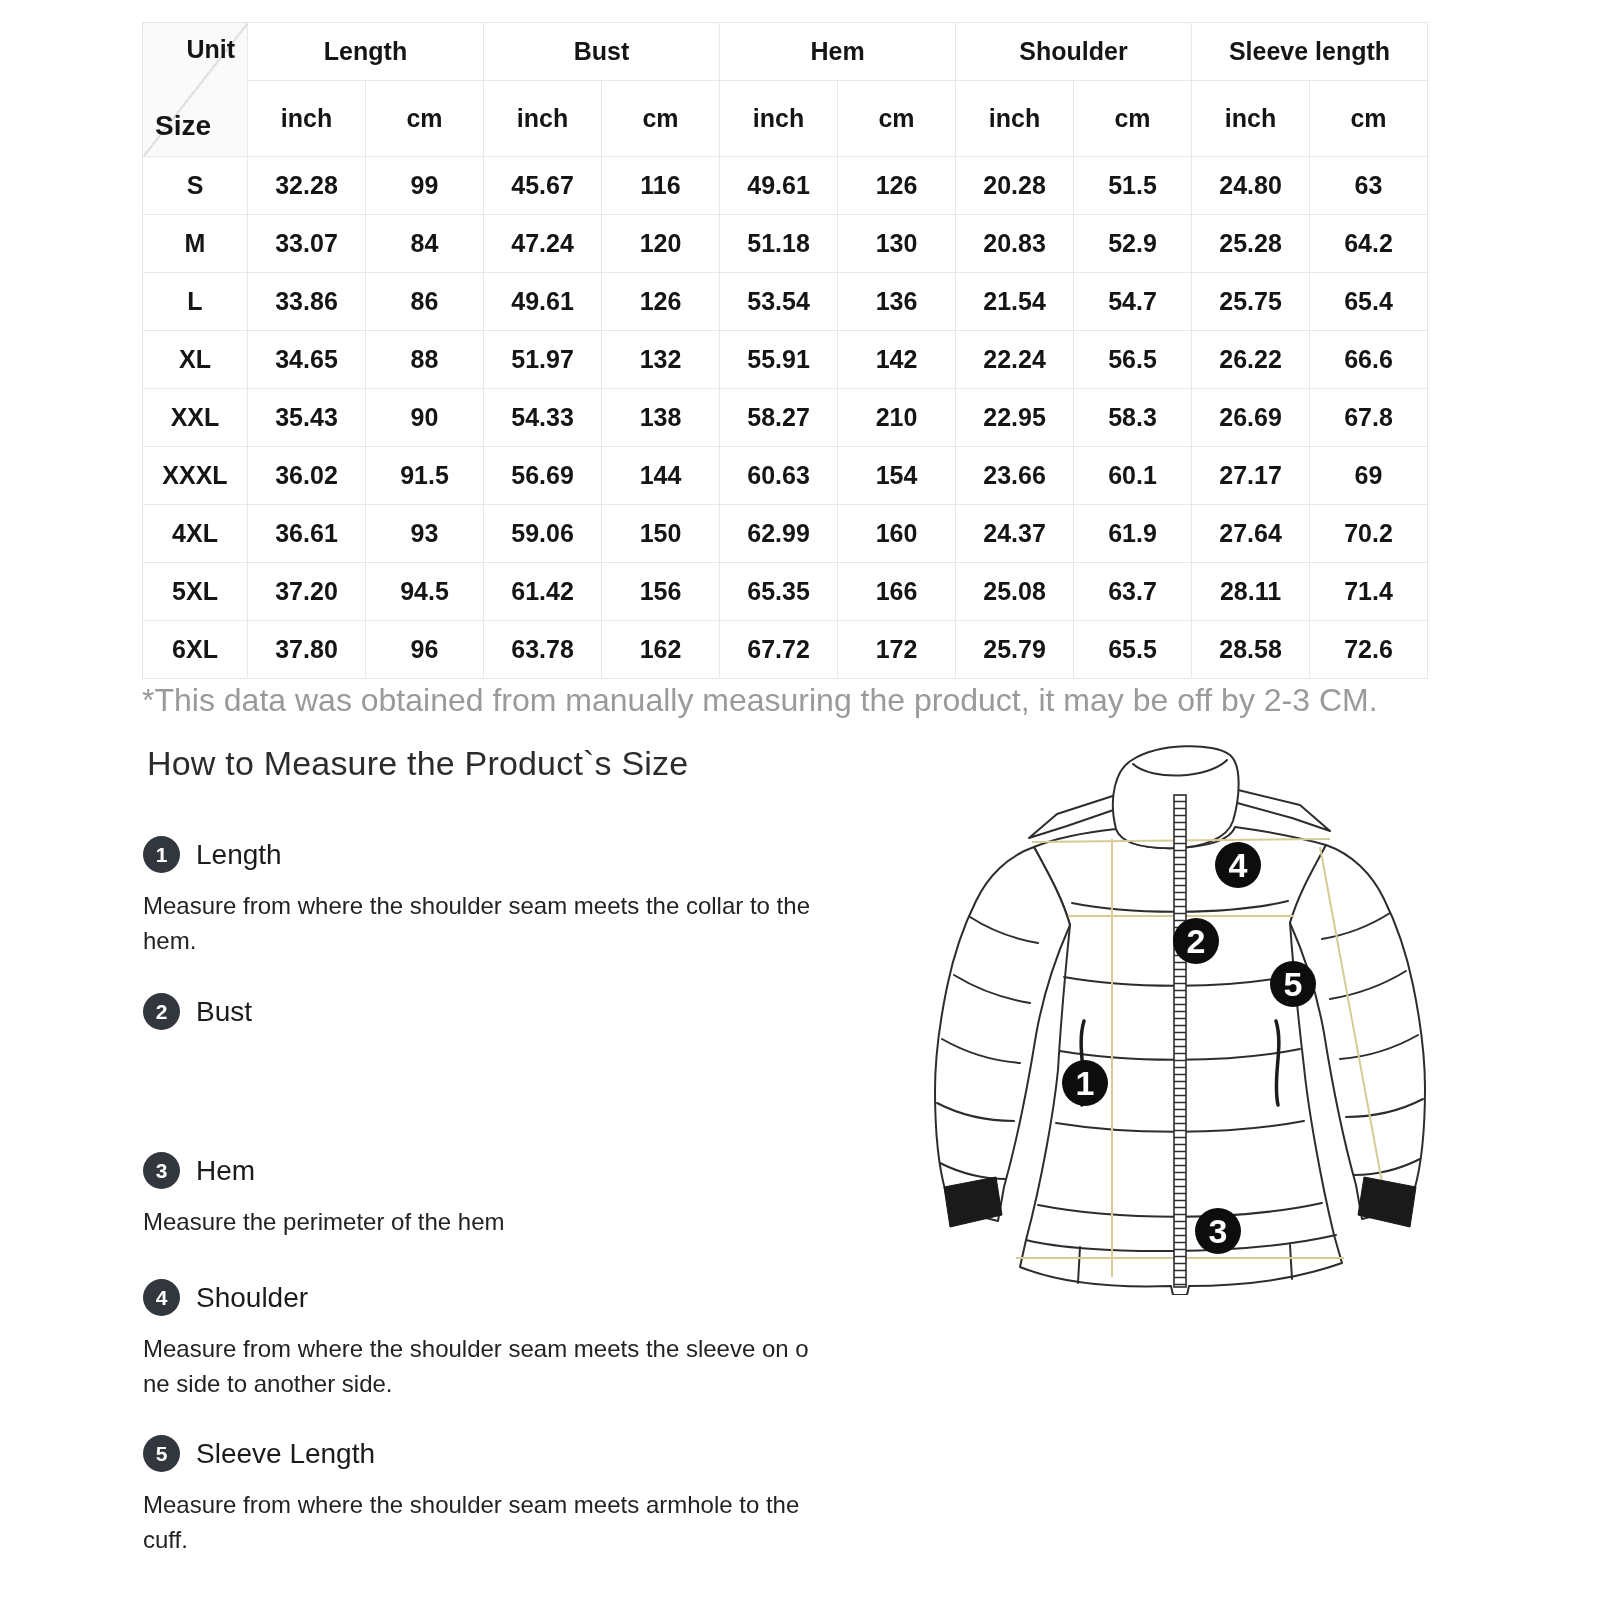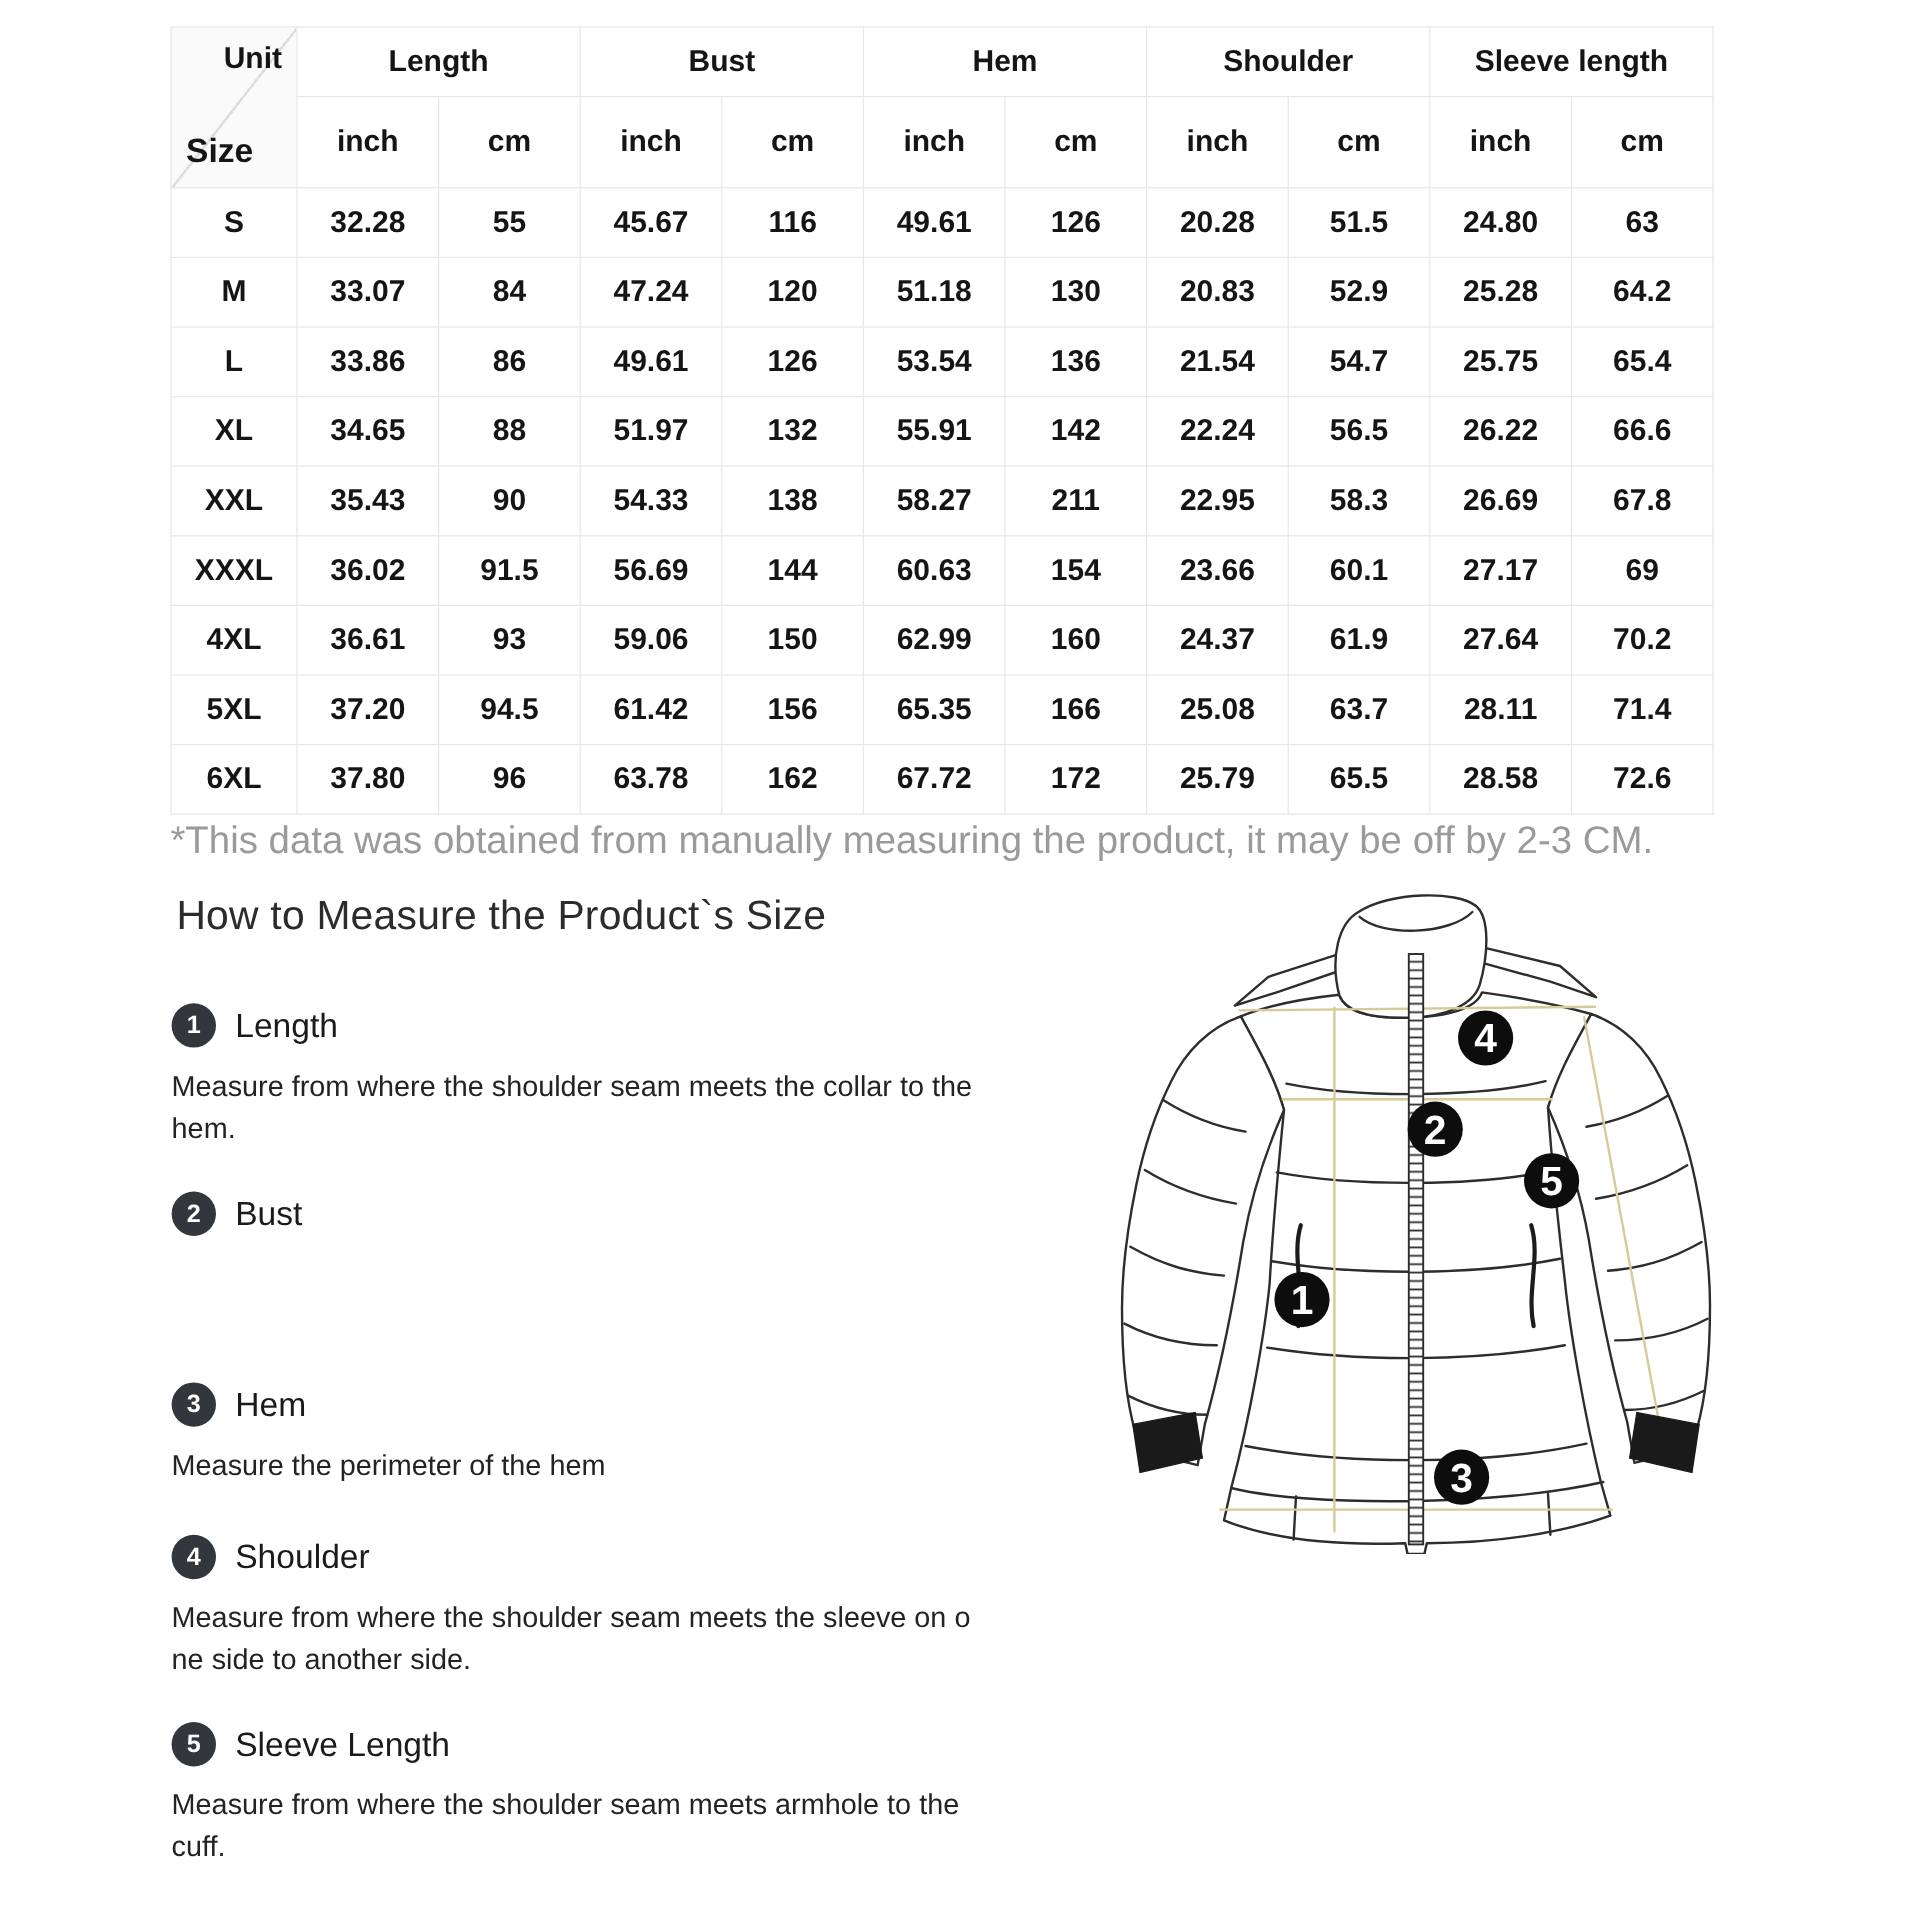--- a/index.html
+++ b/index.html
@@ -87,21 +87,21 @@
         <th>inch</th>
         <th>cm</th>
         <th>inch</th>
         <th>cm</th>
       </tr>
     </thead>
     <tbody>
       <tr>
         <th>S</th>
         <td>32.28</td>
-        <td>55</td>
+        <td>99</td>
         <td>45.67</td>
         <td>116</td>
         <td>49.61</td>
         <td>126</td>
         <td>20.28</td>
         <td>51.5</td>
         <td>24.80</td>
         <td>63</td>
       </tr>
       <tr>
@@ -143,21 +143,21 @@
         <td>26.22</td>
         <td>66.6</td>
       </tr>
       <tr>
         <th>XXL</th>
         <td>35.43</td>
         <td>90</td>
         <td>54.33</td>
         <td>138</td>
         <td>58.27</td>
-        <td>211</td>
+        <td>210</td>
         <td>22.95</td>
         <td>58.3</td>
         <td>26.69</td>
         <td>67.8</td>
       </tr>
       <tr>
         <th>XXXL</th>
         <td>36.02</td>
         <td>91.5</td>
         <td>56.69</td>

